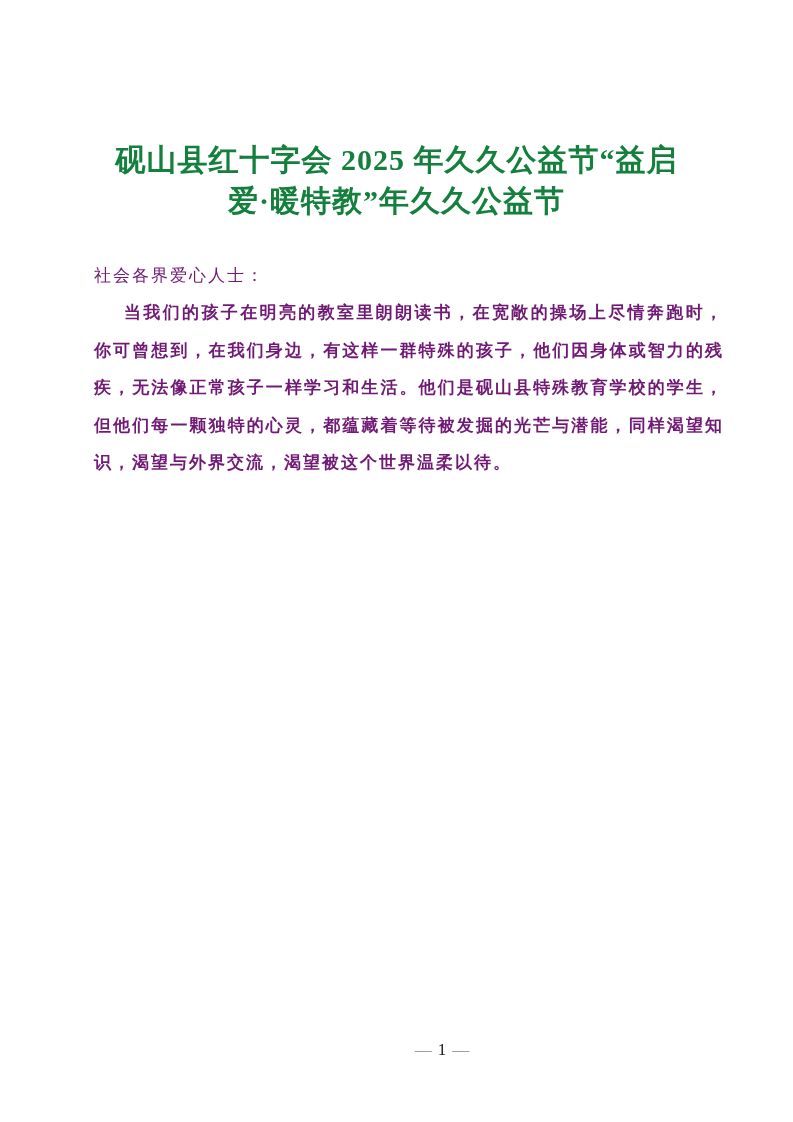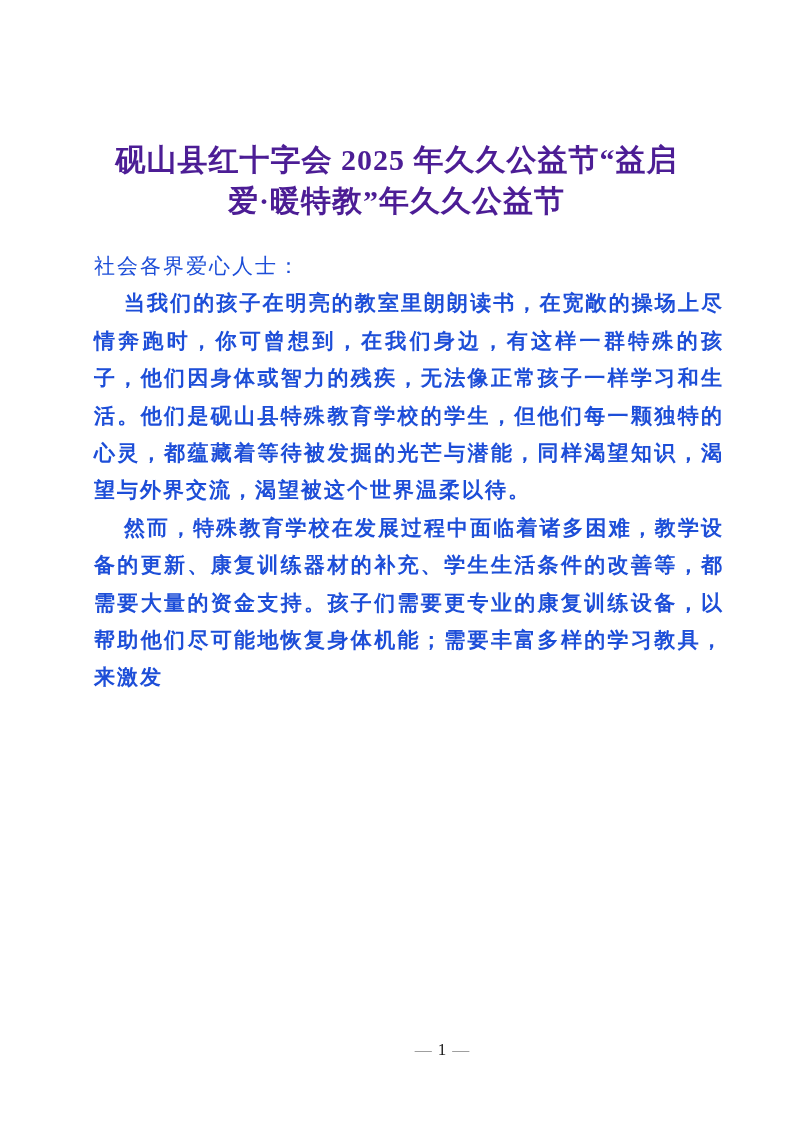--- a/index.html
+++ b/index.html
@@ -20,33 +20,33 @@
   .doc-title {
     position: absolute;
     top: 139px;
     left: 0;
     width: 100%;
     text-align: center;
     font-size: 30px;
     line-height: 41px;
     font-weight: bold;
     letter-spacing: 1px;
-    color: #4c1d95;
+    color: #15803d;
   }
   .doc-body {
     position: absolute;
-    top: 248px;
+    top: 257px;
     left: 94px;
     width: 630px;
-    font-size: 21px;
+    font-size: 17px;
     line-height: 37.4px;
     letter-spacing: 2px;
     text-align: justify;
     text-justify: inter-character;
-    color: #1d4ed8;
+    color: #701a75;
   }
   .doc-body p {
     margin: 0;
     padding: 0;
   }
   .doc-body p.indent {
     text-indent: 30px;
     font-weight: bold;
   }
   .footer {
@@ -75,20 +75,19 @@
 <div class="page">
 
   <div class="doc-title">
     <div>砚山县红十字会 2025 年久久公益节“益启</div>
     <div>爱·暖特教”年久久公益节</div>
   </div>
 
   <div class="doc-body">
     <p class="salutation">社会各界爱心人士：</p>
     <p class="indent">当我们的孩子在明亮的教室里朗朗读书，在宽敞的操场上尽情奔跑时，你可曾想到，在我们身边，有这样一群特殊的孩子，他们因身体或智力的残疾，无法像正常孩子一样学习和生活。他们是砚山县特殊教育学校的学生，但他们每一颗独特的心灵，都蕴藏着等待被发掘的光芒与潜能，同样渴望知识，渴望与外界交流，渴望被这个世界温柔以待。</p>
-    <p class="indent">然而，特殊教育学校在发展过程中面临着诸多困难，教学设备的更新、康复训练器材的补充、学生生活条件的改善等，都需要大量的资金支持。孩子们需要更专业的康复训练设备，以帮助他们尽可能地恢复身体机能；需要丰富多样的学习教具，来激发</p>
   </div>
 
   <div class="footer">
     <span class="dash">—</span><span class="num">1</span><span class="dash">—</span>
   </div>
 
 </div>
 
 </body></html>

